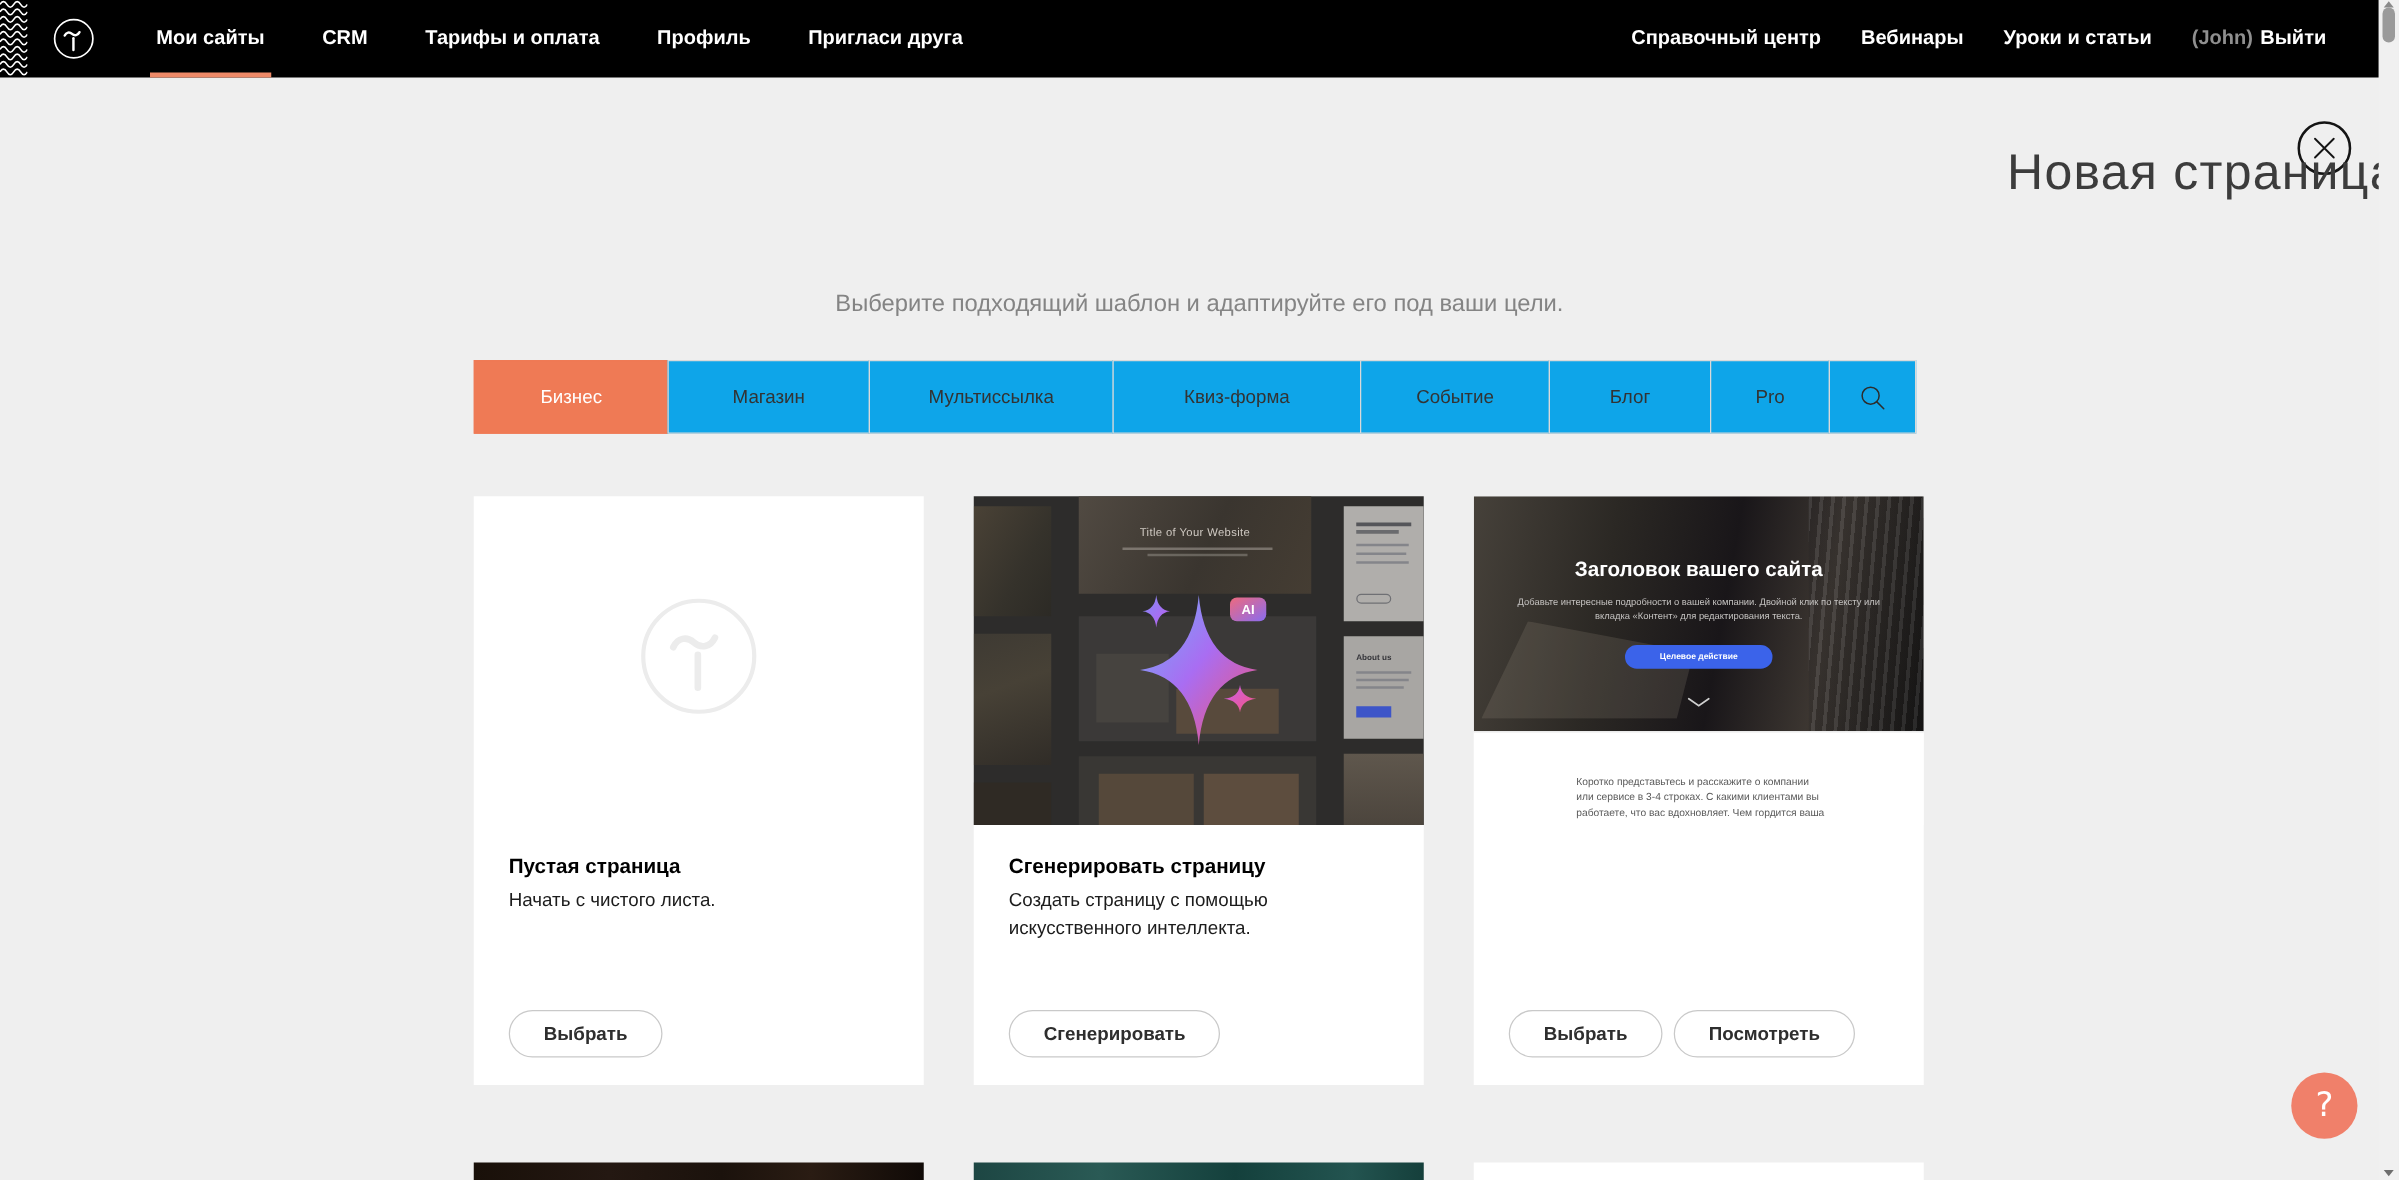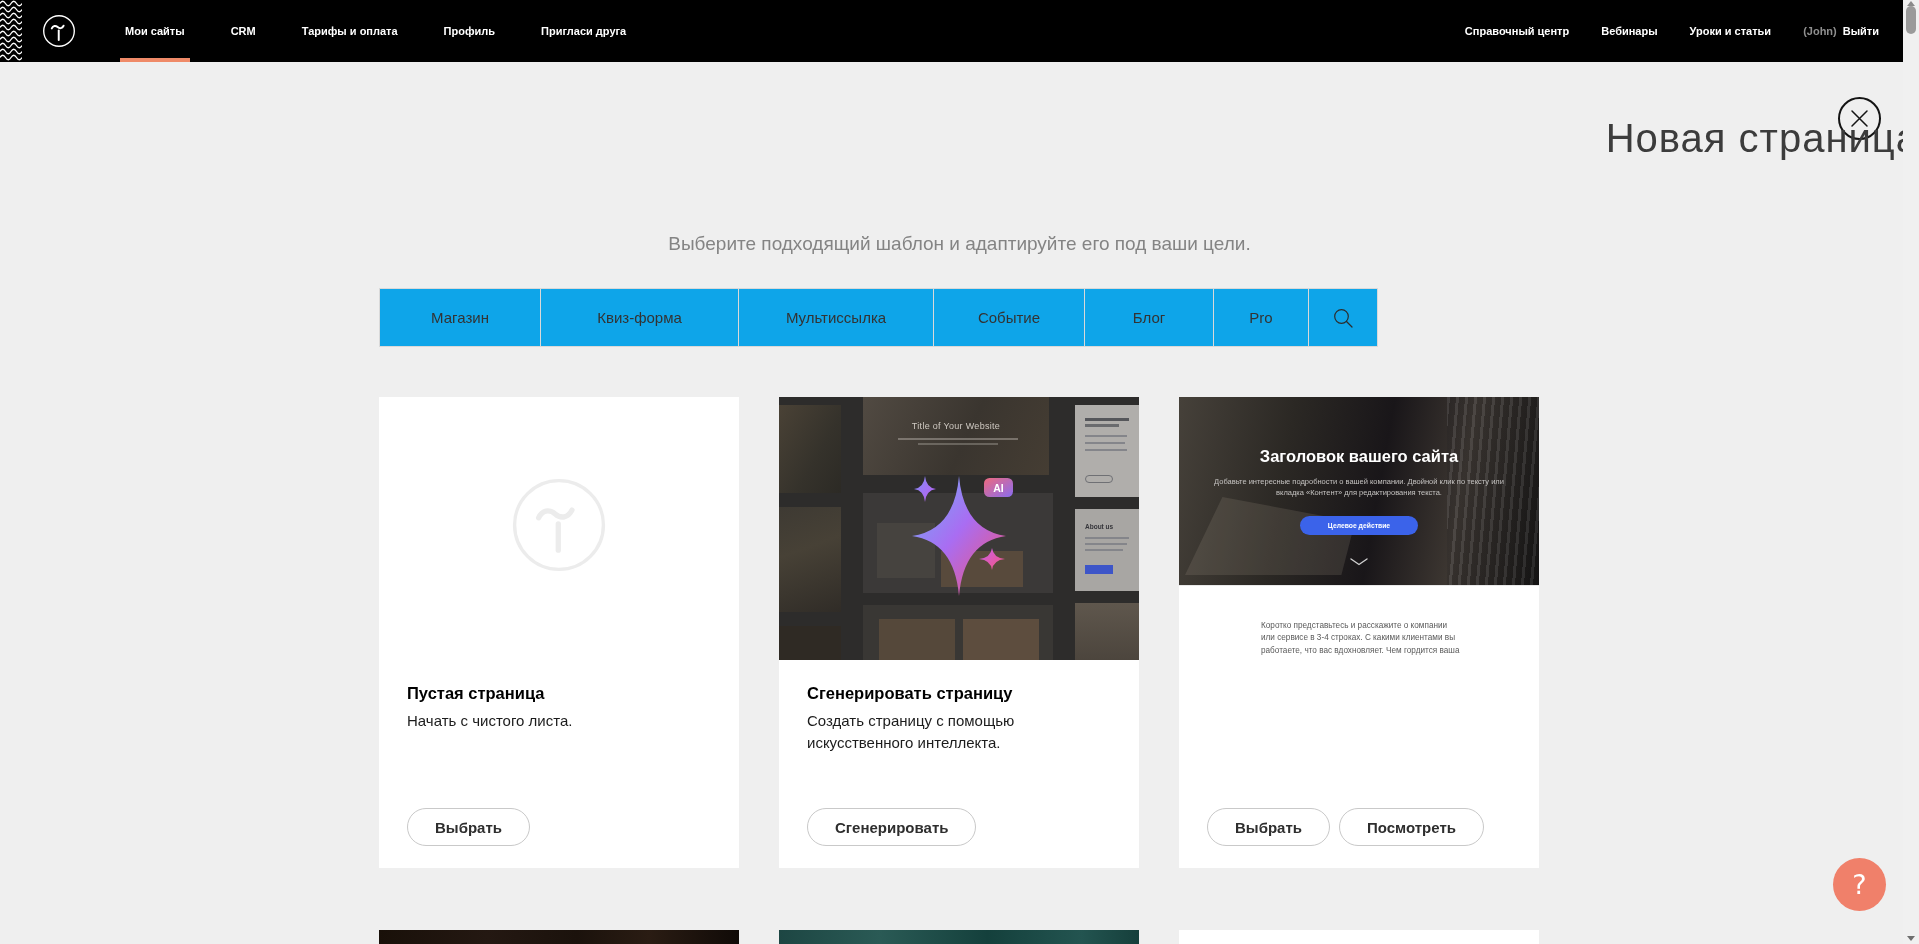--- a/index.html
+++ b/index.html
@@ -15,28 +15,28 @@
   
   .navbar {
     position: absolute; top: 0; left: 0; width: 1903px; height: 62px;
     background: #000; display: flex; align-items: center;
   }
   .zigzag { position: absolute; left: 0; top: 0; }
   .tilda-logo { margin-left: 42px; width: 34px; height: 34px; flex: 0 0 auto; cursor: pointer; }
   .nav-left { display: flex; align-items: stretch; height: 62px; margin-left: 26px; }
   .nav-item {
     position: relative; display: flex; align-items: center;
-    padding: 0 23px; color: #fff; font-size: 11px; font-weight: 700;
+    padding: 0 23px; color: #fff; font-size: 16px; font-weight: 700;
     text-decoration: none; white-space: nowrap; cursor: pointer;
   }
   .nav-item.active::after {
     content: ""; position: absolute; left: 18px; right: 18px; bottom: 0;
     height: 4px; background: var(--underline);
   }
-  .nav-right { margin-left: auto; display: flex; align-items: center; height: 62px; padding-right: 8px; }
+  .nav-right { margin-left: auto; display: flex; align-items: center; height: 62px; padding-right: 26px; }
   .nav-right .nav-item { padding: 0 16px; }
   .nav-user { color: #8f8f8f; font-weight: 700; margin-right: 6px; }
 
   
   .close-btn {
     position: absolute; left: 1838px; top: 97px; width: 43px; height: 43px;
     border-radius: 50%; border: 2px solid #141414; background: transparent;
     display: flex; align-items: center; justify-content: center; cursor: pointer;
   }
   .page-title {
@@ -192,23 +192,24 @@
 <button class="close-btn">
   <svg width="19" height="19" viewBox="0 0 19 19">
     <path d="M2 2 L17 17 M17 2 L2 17" stroke="#141414" stroke-width="1.5" stroke-linecap="round"></path>
   </svg>
 </button>
 
 <h1 class="page-title">Новая страница</h1>
 <p class="page-subtitle">Выберите подходящий шаблон и адаптируйте его под ваши цели.</p>
 
 <div class="tabs">
+  <div class="tab active" style="flex:0 0 156px">Бизнес</div>
   <div class="tab" style="flex:0 0 162px">Магазин</div>
+  <div class="tab" style="flex:0 0 196px">Мультиссылка</div>
   <div class="tab" style="flex:0 0 199px">Квиз-форма</div>
-  <div class="tab" style="flex:0 0 196px">Мультиссылка</div>
   <div class="tab" style="flex:0 0 152px">Событие</div>
   <div class="tab" style="flex:0 0 130px">Блог</div>
   <div class="tab" style="flex:0 0 96px">Pro</div>
   <div class="tab" style="flex:0 0 70px">
     <svg width="22" height="22" viewBox="0 0 22 22">
       <circle cx="9.5" cy="9.5" r="6.8" stroke="#2c2c2c" stroke-width="1.2" fill="none"></circle>
       <path d="M14.5 14.5 L20 20" stroke="#2c2c2c" stroke-width="1.2" stroke-linecap="round"></path>
     </svg>
   </div>
 </div>

